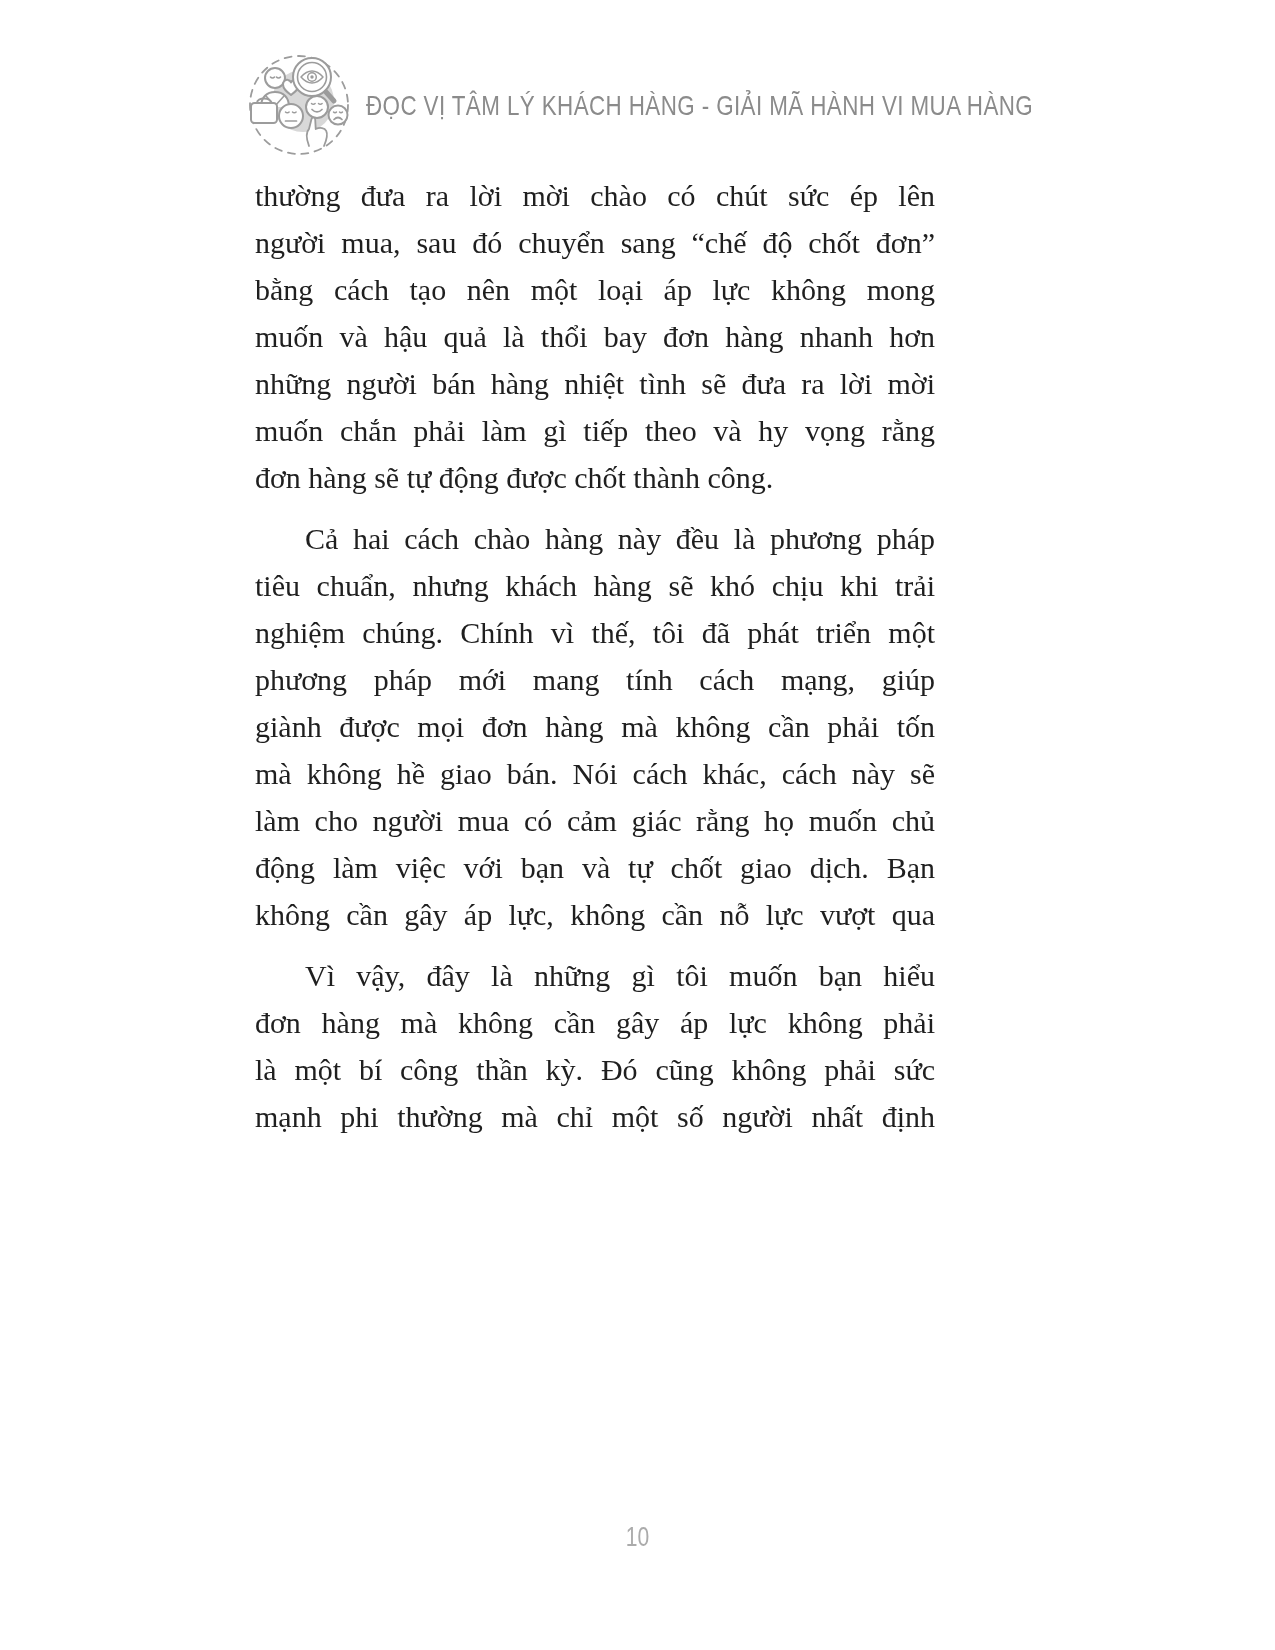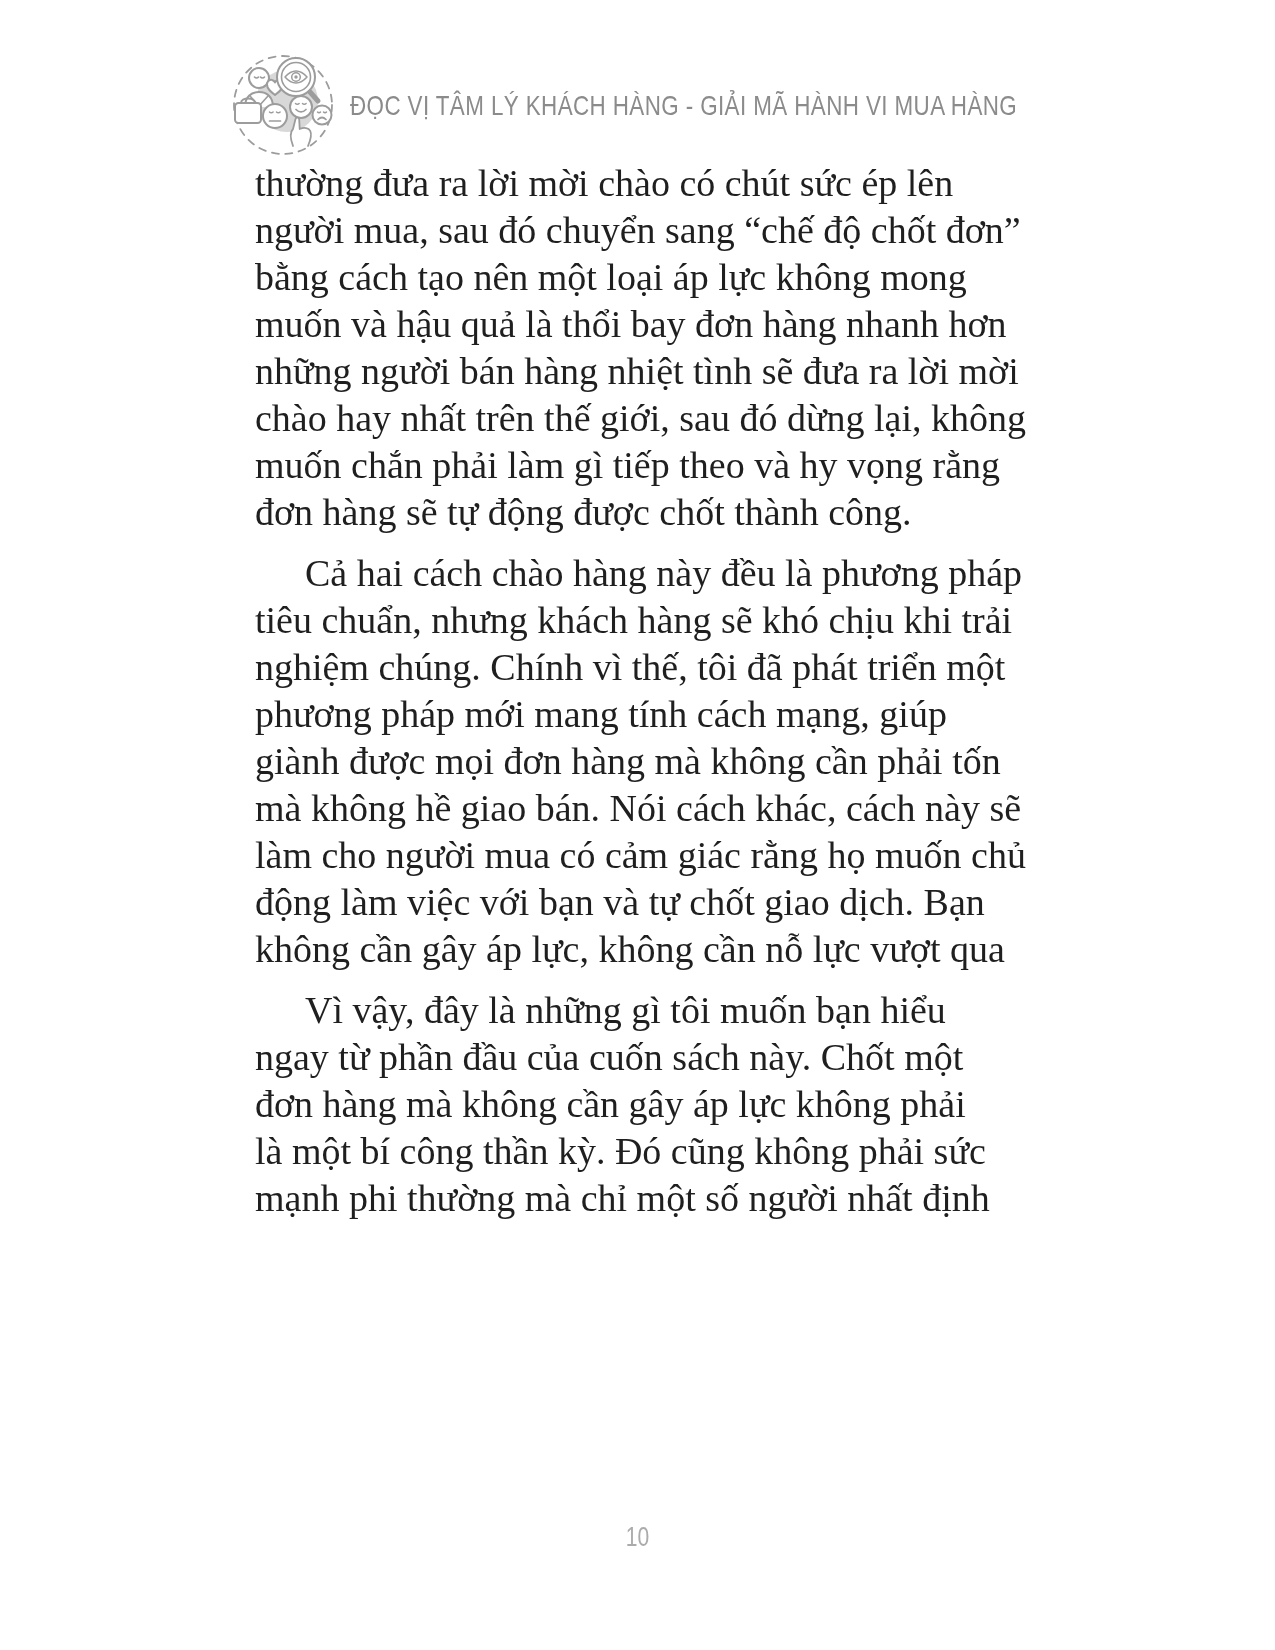--- a/index.html
+++ b/index.html
@@ -12,41 +12,41 @@
   html,body{margin:0;padding:0;background:#ffffff;}
   .page{
     position:relative;
     width:1275px;height:1650px;
     background:#ffffff;
     overflow:hidden;
     font-family:"Liberation Serif","DejaVu Serif",serif;
   }
   
   .header{
-    position:absolute;left:230px;top:50px;
+    position:absolute;left:246px;top:50px;
     display:flex;align-items:center;gap:10px;
     height:112px;
   }
   .logo{width:110px;height:110px;flex:0 0 auto;}
   .logo *{vector-effect:non-scaling-stroke;}
   .header-title{
     font-family:"Liberation Sans","DejaVu Sans",sans-serif;
     font-size:28px;
     font-weight:400;
     letter-spacing:0.5px;
     color:var(--header-text);
     white-space:nowrap;
     transform:scaleX(0.8);
     transform-origin:left center;
   }
   
   .content{
-    position:absolute;left:255px;top:160px;width:680px;
+    position:absolute;left:255px;top:172px;width:680px;
     color:var(--body-text);
-    font-size:38px;
+    font-size:30px;
   }
   .paragraph + .paragraph{margin-top:14px;}
   .line{
     height:47px;line-height:47px;
     white-space:nowrap;
     text-align:justify;
     text-align-last:justify;
     text-justify:inter-word;
   }
   .line.para-end{text-align-last:left;}
@@ -105,38 +105,36 @@
     <span class="header-title">ĐỌC VỊ TÂM LÝ KHÁCH HÀNG - GIẢI MÃ HÀNH VI MUA HÀNG</span>
   </div>
 
   <div class="content">
       <div class="paragraph">
         <div class="line">thường đưa ra lời mời chào có chút sức ép lên</div>
         <div class="line">người mua, sau đó chuyển sang “chế độ chốt đơn”</div>
         <div class="line">bằng cách tạo nên một loại áp lực không mong</div>
         <div class="line">muốn và hậu quả là thổi bay đơn hàng nhanh hơn</div>
         <div class="line">những người bán hàng nhiệt tình sẽ đưa ra lời mời</div>
-        <div class="line">chào hay nhất trên thế giới, sau đó dừng lại, không</div>
         <div class="line">muốn chắn phải làm gì tiếp theo và hy vọng rằng</div>
         <div class="line para-end">đơn hàng sẽ tự động được chốt thành công.</div>
       </div>
       <div class="paragraph">
         <div class="line indent">Cả hai cách chào hàng này đều là phương pháp</div>
         <div class="line">tiêu chuẩn, nhưng khách hàng sẽ khó chịu khi trải</div>
         <div class="line">nghiệm chúng. Chính vì thế, tôi đã phát triển một</div>
         <div class="line">phương pháp mới mang tính cách mạng, giúp</div>
         <div class="line">giành được mọi đơn hàng mà không cần phải tốn</div>
         <div class="line">mà không hề giao bán. Nói cách khác, cách này sẽ</div>
         <div class="line">làm cho người mua có cảm giác rằng họ muốn chủ</div>
         <div class="line">động làm việc với bạn và tự chốt giao dịch. Bạn</div>
         <div class="line">không cần gây áp lực, không cần nỗ lực vượt qua</div>
       </div>
       <div class="paragraph">
         <div class="line indent">Vì vậy, đây là những gì tôi muốn bạn hiểu</div>
-        <div class="line">ngay từ phần đầu của cuốn sách này. Chốt một</div>
         <div class="line">đơn hàng mà không cần gây áp lực không phải</div>
         <div class="line">là một bí công thần kỳ. Đó cũng không phải sức</div>
         <div class="line">mạnh phi thường mà chỉ một số người nhất định</div>
       </div>
     </div>
 
   <div class="page-number">10</div>
 
 </div>
 

